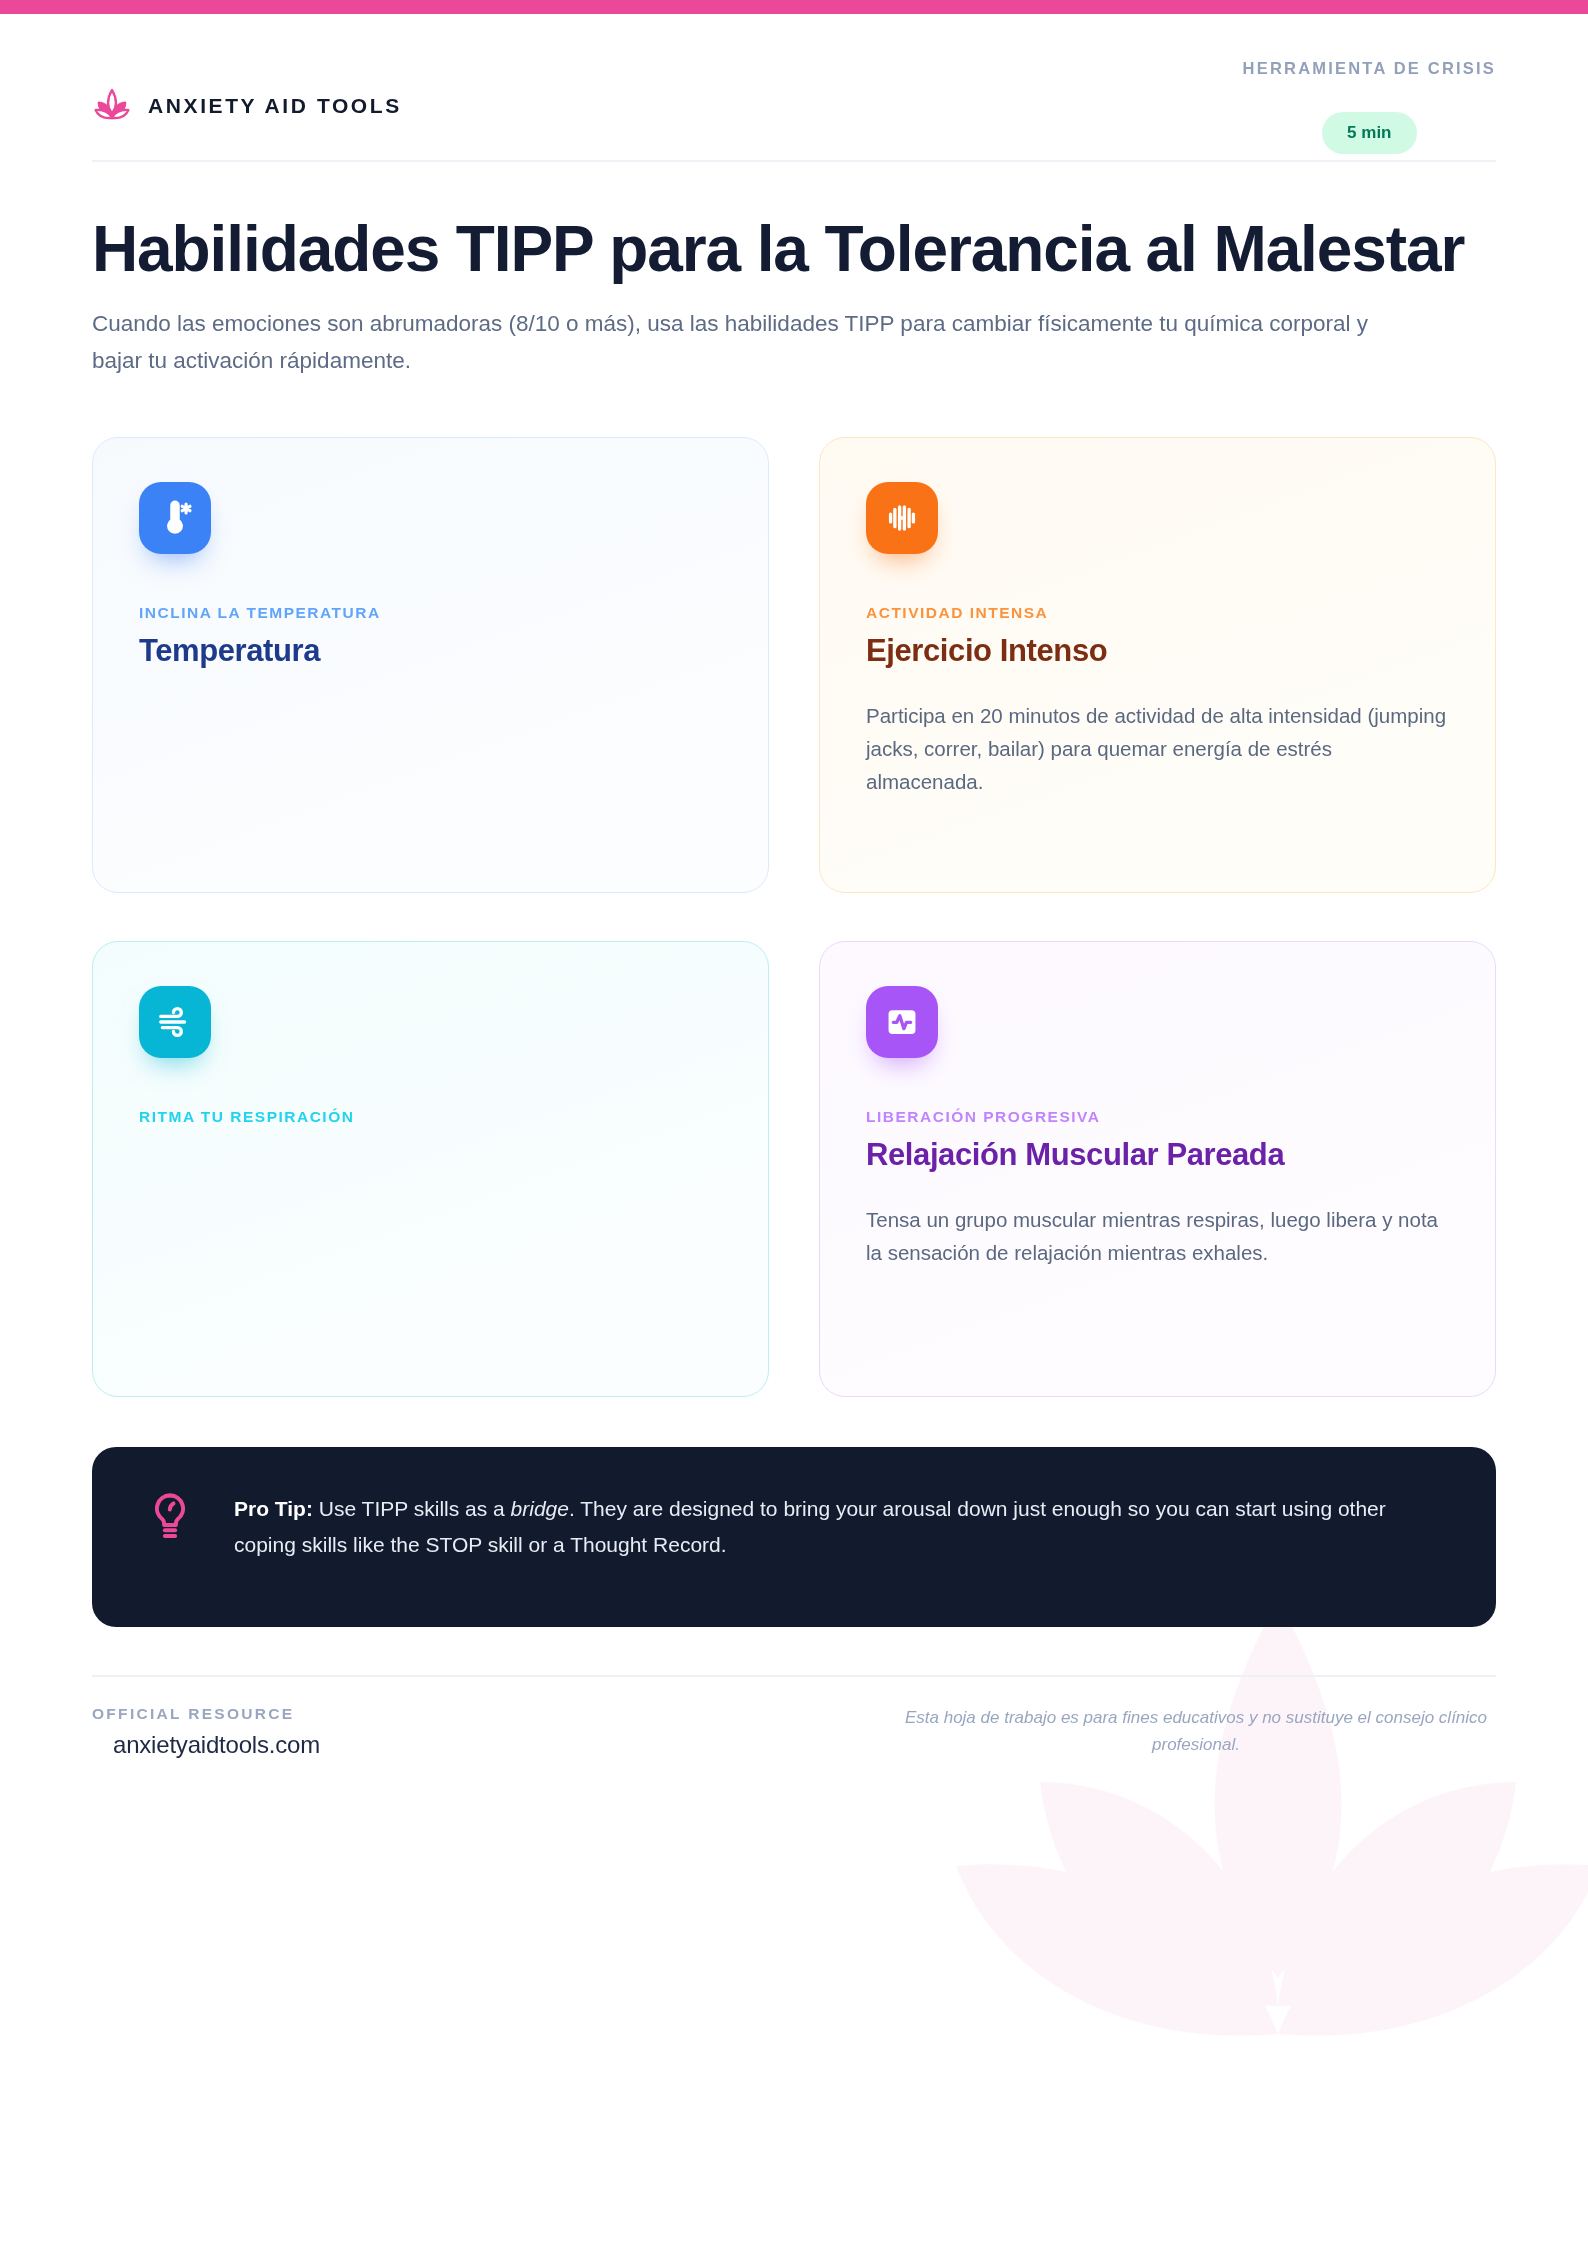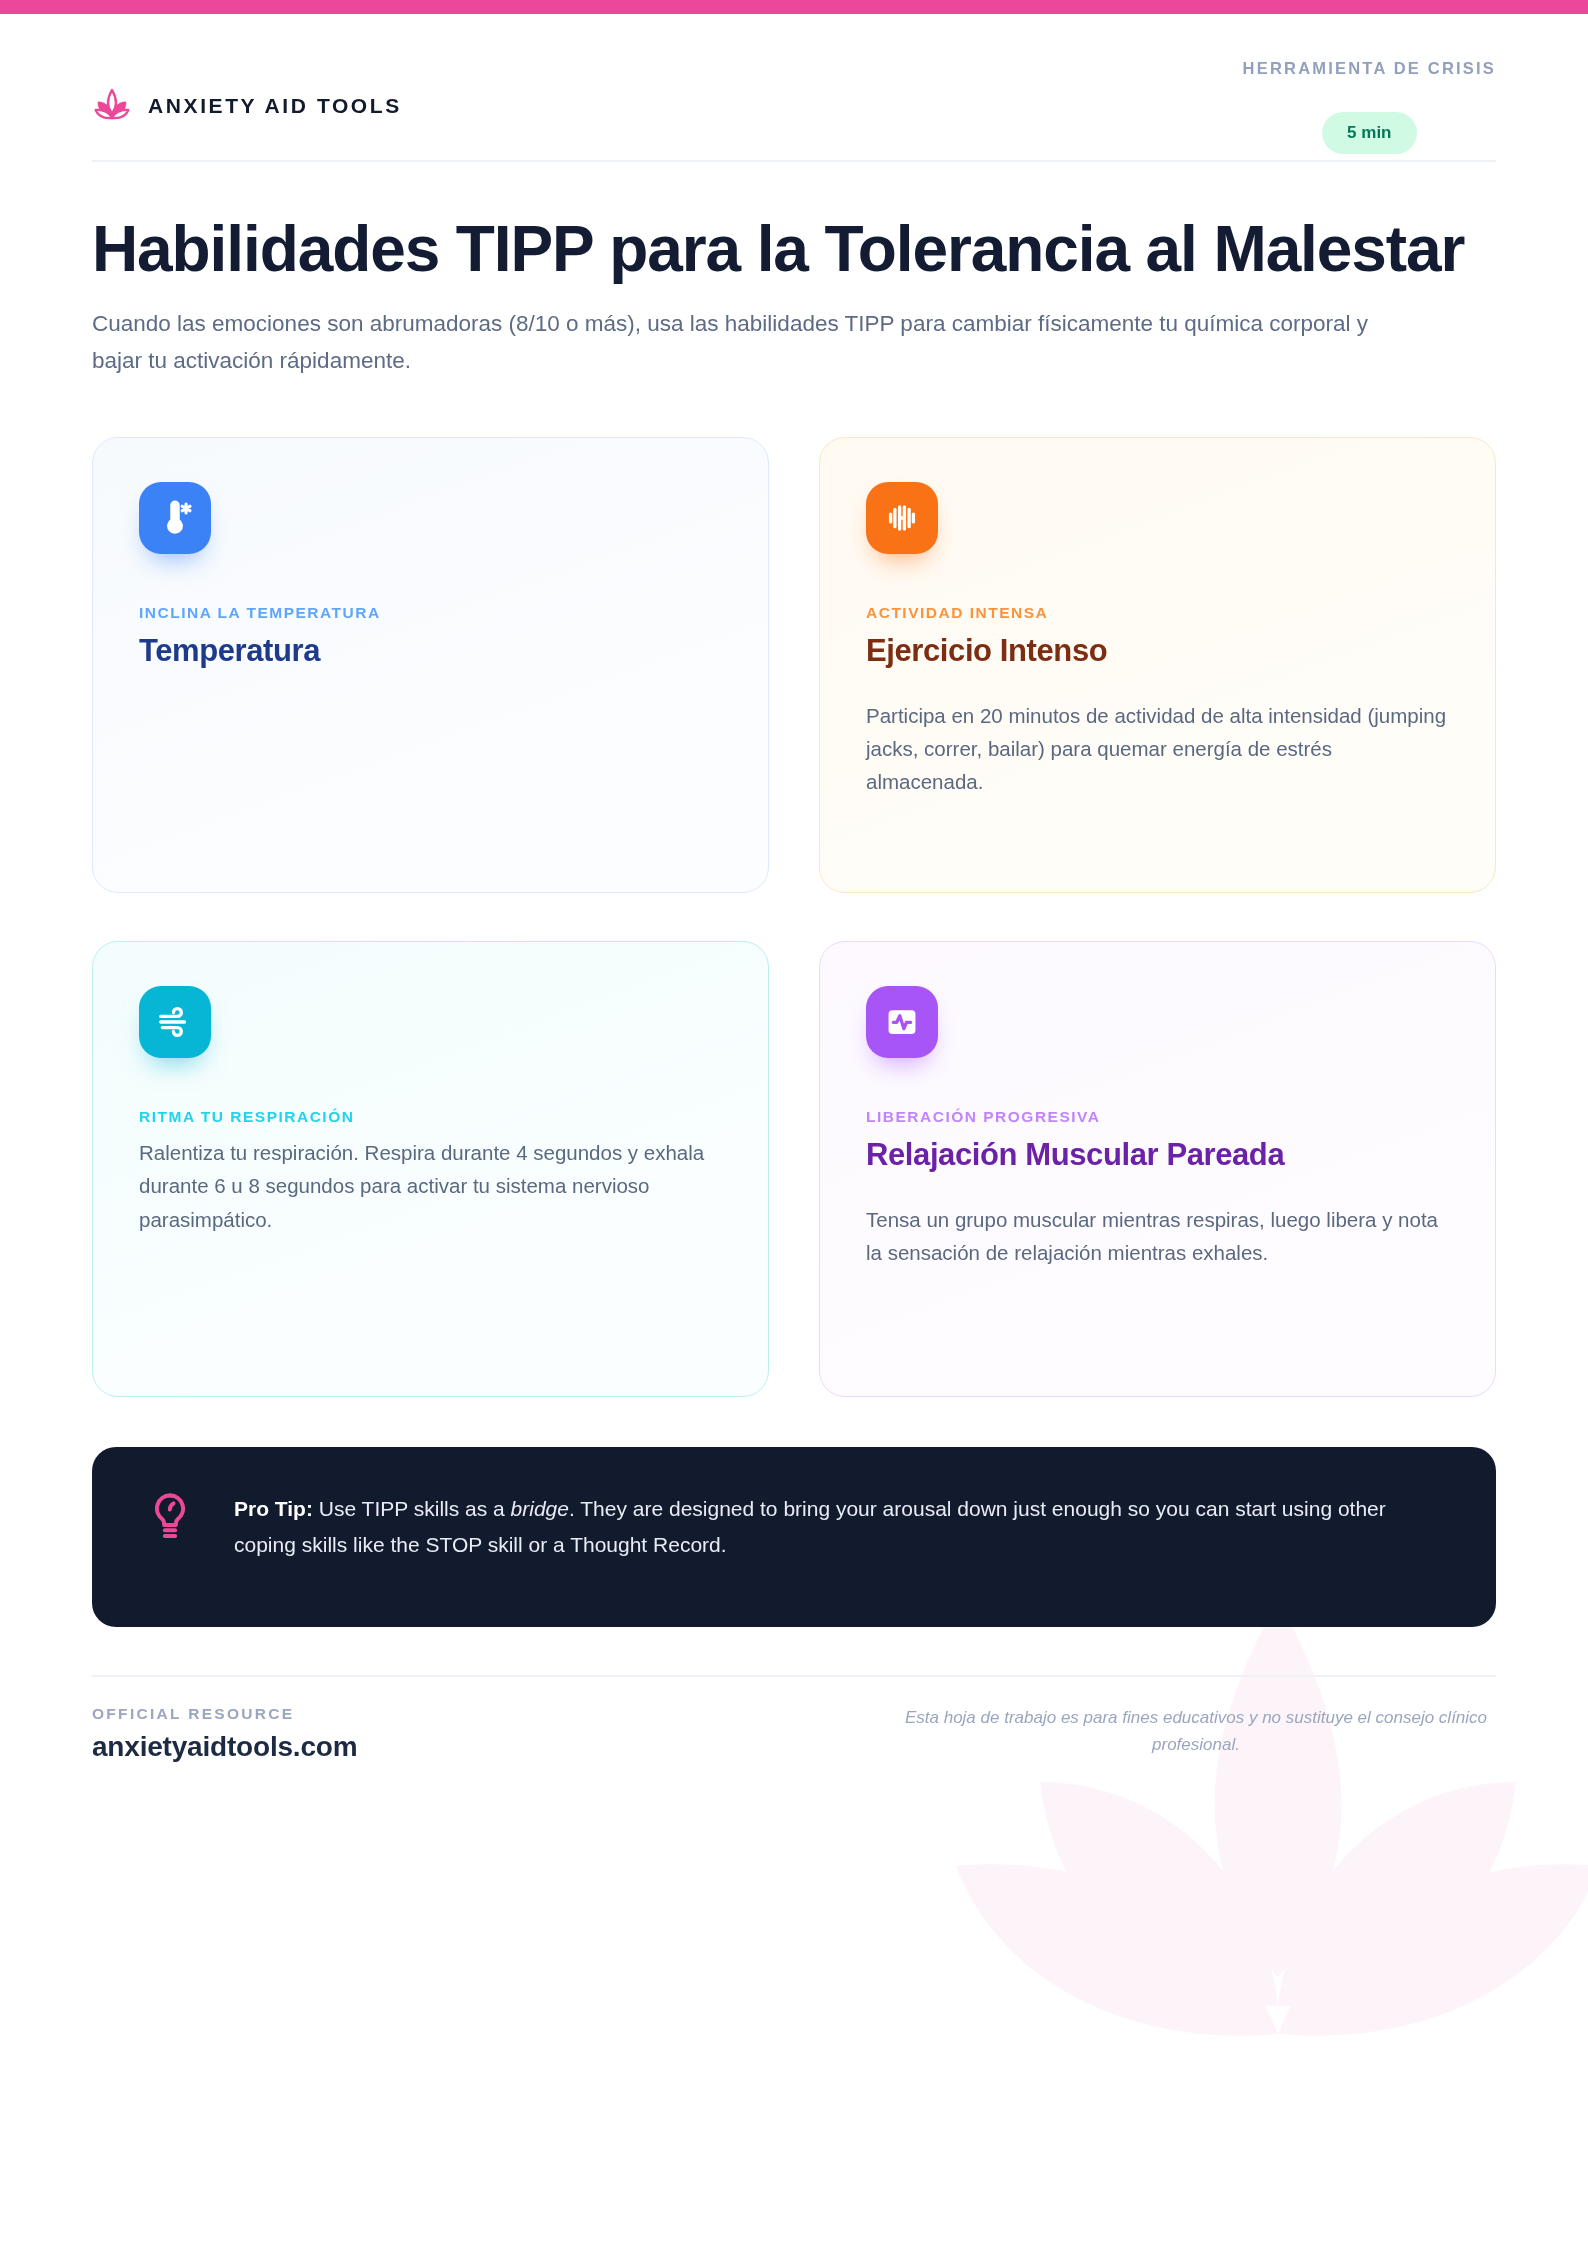--- a/index.html
+++ b/index.html
@@ -217,24 +217,25 @@
     padding-bottom: 60px;
   }
   .footer-kicker {
     font-size: 15.5px;
     font-weight: 800;
     letter-spacing: 2.3px;
     color: #9aa6c0;
     margin-bottom: 8px;
   }
   .footer-site {
-    font-size: 28px;
-    font-weight: 700;
+    font-size: 24px;
+    font-weight: 400;
     color: #1e2a44;
     letter-spacing: -0.2px;
+    margin-left: 21px;
   }
   .footer-disclaimer {
     max-width: 600px;
     text-align: center;
     font-size: 17px;
     font-style: italic;
     line-height: 1.55;
     color: #9aa6c0;
   }
 </style>
@@ -311,21 +312,20 @@
 
       <div class="card cyan">
         <div class="card-icon">
           <svg viewBox="0 0 24 24" fill="none" stroke="#ffffff" stroke-width="2.1" stroke-linecap="round" stroke-linejoin="round">
             <path d="M3 8.5h10.5a2.5 2.5 0 1 0-2.5-2.5"></path>
             <path d="M3 12h15"></path>
             <path d="M4 15.5h9.5a2.5 2.5 0 1 1-2.5 2.5"></path>
           </svg>
         </div>
         <div class="card-kicker">RITMA TU RESPIRACIÓN</div>
-        <div class="card-body">Ralentiza tu respiración. Respira durante 4 segundos y exhala durante 6 u 8 segundos para activar tu sistema nervioso parasimpático.</div>
       </div>
 
       <div class="card purple">
         <div class="card-icon">
           <svg viewBox="0 0 24 24" fill="none">
             <rect x="3.5" y="4.5" width="17" height="15" rx="2.5" fill="#ffffff"></rect>
             <path d="M6.5 12.2h2.2l1.9-4.1 2.6 8.1 1.6-4h2.7" stroke="#a855f7" stroke-width="2.1" stroke-linecap="round" stroke-linejoin="round" fill="none"></path>
           </svg>
         </div>
         <div class="card-kicker">LIBERACIÓN PROGRESIVA</div>

